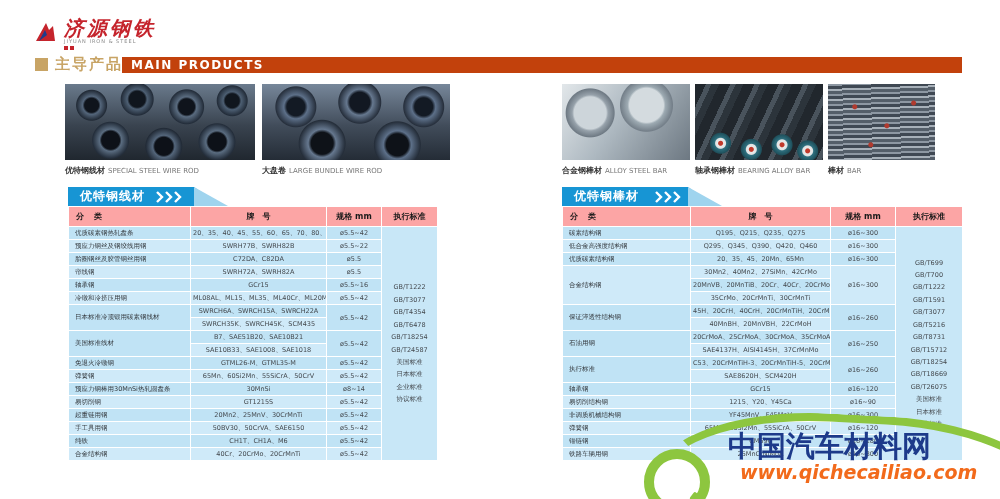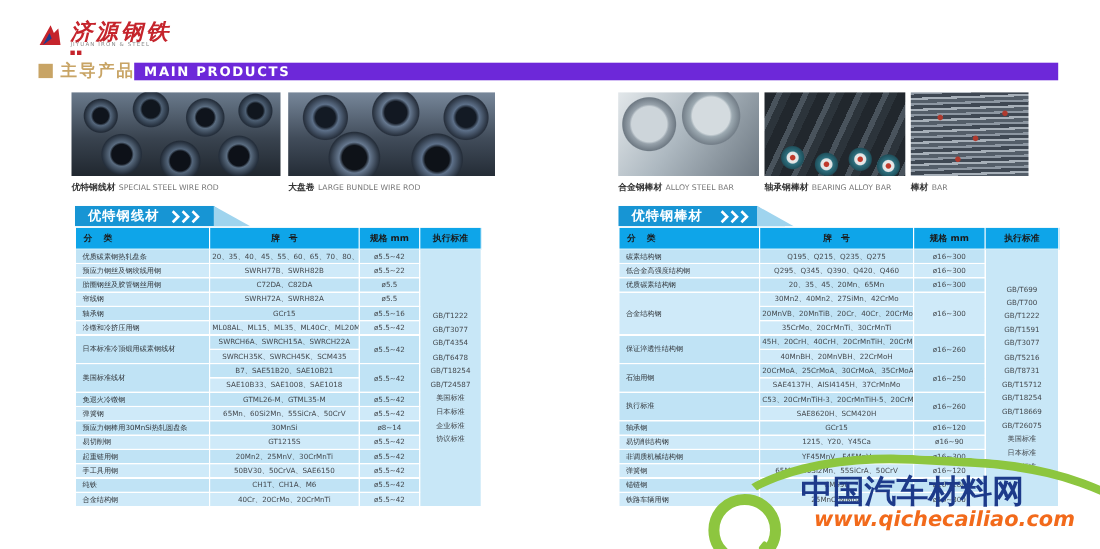--- a/index.html
+++ b/index.html
@@ -13,21 +13,21 @@
   .logo-txt{display:flex;flex-direction:column;}
   .logo-cn{font-family:"DejaVu Serif","Liberation Serif",serif;font-style:italic;font-weight:bold;
            color:#c5242c;font-size:20px;letter-spacing:3px;line-height:17px;}
   .logo-en{font-size:5px;color:#8a8a8a;letter-spacing:1px;margin-top:1px;}
   .seals{display:flex;gap:2px;margin-top:2px;}
   .seal{width:4px;height:4px;background:#c5242c;}
 
   
   .gold-square{left:35px;top:58px;width:13px;height:13px;background:#c8a465;}
   .header-cn{left:55px;top:55px;color:#c8a465;font-weight:bold;font-size:15px;letter-spacing:2px;}
-  .header-bar{left:122px;top:57px;width:840px;height:16px;background:#6d28d9;color:#ffffff;
+  .header-bar{left:122px;top:57px;width:840px;height:16px;background:#c2410c;color:#ffffff;
               font-weight:bold;font-size:12px;letter-spacing:1.5px;line-height:16px;
               padding-left:9px;box-sizing:border-box;}
 
   
   .photo{top:84px;height:76px;}
   .ph-wire1{left:65px;width:190px;
     background:
       radial-gradient(circle at 14% 28%, #0f141c 7px, #54667b 9px, #222b37 15px, rgba(0,0,0,0) 16px),
       radial-gradient(circle at 38% 20%, #10161e 8px, #4d5f73 10px, #232d3a 16px, rgba(0,0,0,0) 17px),
       radial-gradient(circle at 64% 30%, #0f141c 8px, #5a6c80 10px, #242e3b 17px, rgba(0,0,0,0) 18px),
@@ -80,21 +80,21 @@
 
   
   .tblwrap{top:206px;}
   #table-left{left:68px;width:369px;}
   #table-right{left:562px;width:400px;}
   table{border-collapse:collapse;table-layout:fixed;width:100%;}
   #table-left col:nth-child(1){width:122px;} #table-left col:nth-child(2){width:136px;}
   #table-left col:nth-child(3){width:55px;}  #table-left col:nth-child(4){width:56px;}
   #table-right col:nth-child(1){width:128px;} #table-right col:nth-child(2){width:140px;}
   #table-right col:nth-child(3){width:65px;}  #table-right col:nth-child(4){width:67px;}
-  th{height:19px;font-size:8px;font-weight:bold;color:#1a1a1a;background:#0ea5e9;
+  th{height:19px;font-size:8px;font-weight:bold;color:#1a1a1a;background:#fca5a5;
      border:1px solid #ffffff;text-align:center;padding:0 2px;}
   th.cat{text-align:left;padding-left:7px;letter-spacing:1px;}
   td{height:12px;font-size:6.5px;color:#44494e;text-align:center;padding:0 2px;
      border:1px solid #ffffff;overflow:hidden;white-space:nowrap;background:#cfeaf9;}
   tbody tr:nth-child(odd) td{background:#c0e3f5;}
   td.cat{text-align:left;padding-left:6px;color:#33383d;}
   td.std{background:#c8e7f7 !important;vertical-align:middle;padding:0;}
   td.std div{line-height:12.4px;font-size:6.5px;color:#44494e;text-align:center;}
 
   

